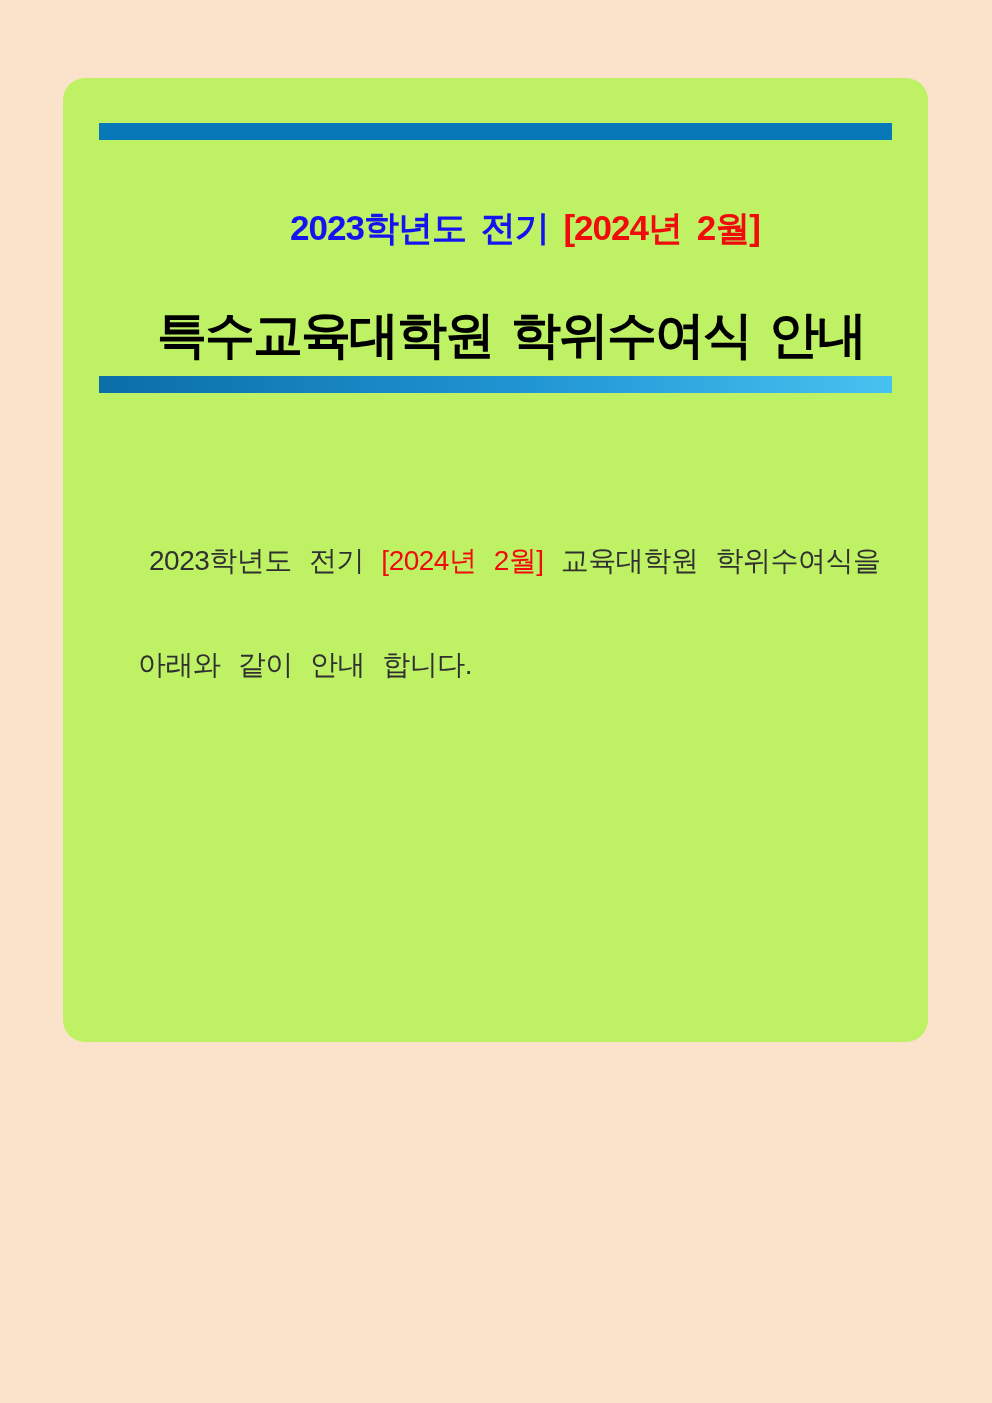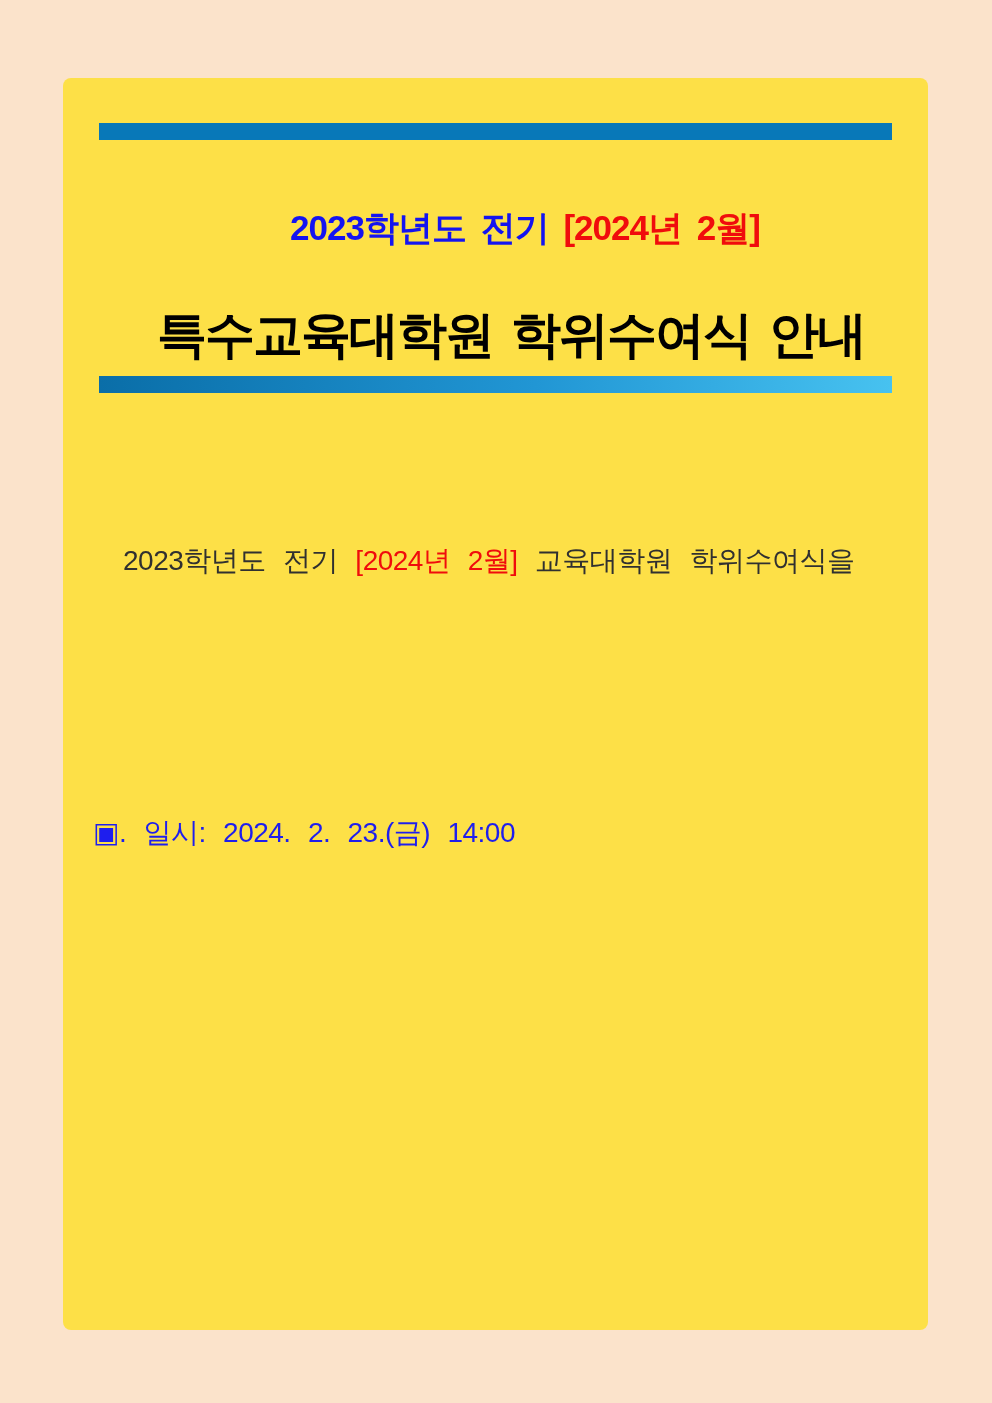--- a/index.html
+++ b/index.html
@@ -6,23 +6,23 @@
   html, body { width: 992px; height: 1403px; }
   body {
     background: #FBE3CB;
     font-family: "Liberation Sans", "DejaVu Sans", sans-serif;
     position: relative;
     overflow: hidden;
   }
   .card {
     position: absolute;
     left: 63px; top: 78px;
-    width: 865px; height: 1252px;
-    background: #fde047;
-    border-radius: 8px;
+    width: 865px; height: 964px;
+    background: #bef264;
+    border-radius: 22px;
   }
   .top-bar {
     margin: 45px 36px 0 36px;
     height: 17px;
     background: #0878B8;
   }
   .subtitle {
     margin-top: 10px;
     text-align: center;
     font-size: 35px;
@@ -52,21 +52,21 @@
   }
   .content {
     margin-top: 52px;
     padding: 0 18px 0 30px;
     font-size: 28px;
     color: #303030;
     letter-spacing: -0.5px;
     word-spacing: 10px;
     white-space: pre-wrap;
   }
-  .line { line-height: 40px; min-height: 40px; }
+  .line { line-height: 40px; min-height: 40px; margin-left: 26px; }
   .gap   { height: 40px; }
   .gap-lg  { height: 54px; }
   .ind-intro { padding-left: 30px; }
   .ind-base  { padding-left: 19px; }
   .ind-sub   { padding-left: 15px; }
   .blue-heading { color: #1E1EEE; }
   .red-inline   { color: #F00C0C; }
 </style>
 </head>
 <body>
@@ -79,24 +79,24 @@
     <span class="blue-part">2023학년도 전기 </span><span class="red-part">[2024년 2월]</span>
   </div>
 
   <div class="main-title">특수교육대학원 학위수여식 안내</div>
 
   <div class="gradient-bar"></div>
 
   <div class="content">
 
     <div class="line ind-intro"><span>2023학년도 전기 </span><span class="red-inline">[2024년 2월]</span><span> 교육대학원 학위수여식을</span></div>
+    <div class="line ind-base">아래와 같이 안내 합니다.</div>
 
     <div class="gap"></div>
 
-    <div class="line blue-heading">▣. 일시: 2024. 2. 23.(금) 14:00</div>
 
     <div class="gap-lg"></div>
 
     
     
     
     
     
     
     

